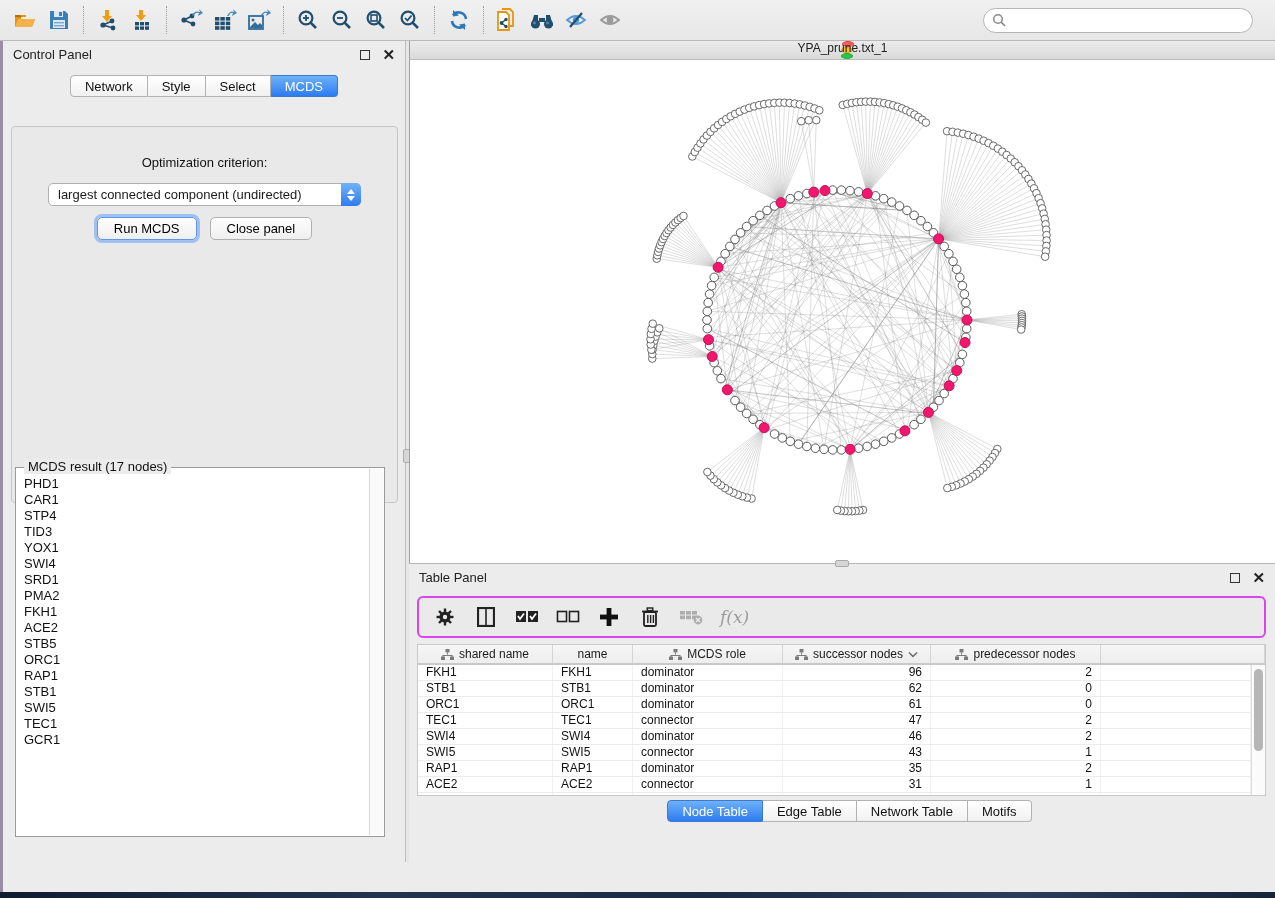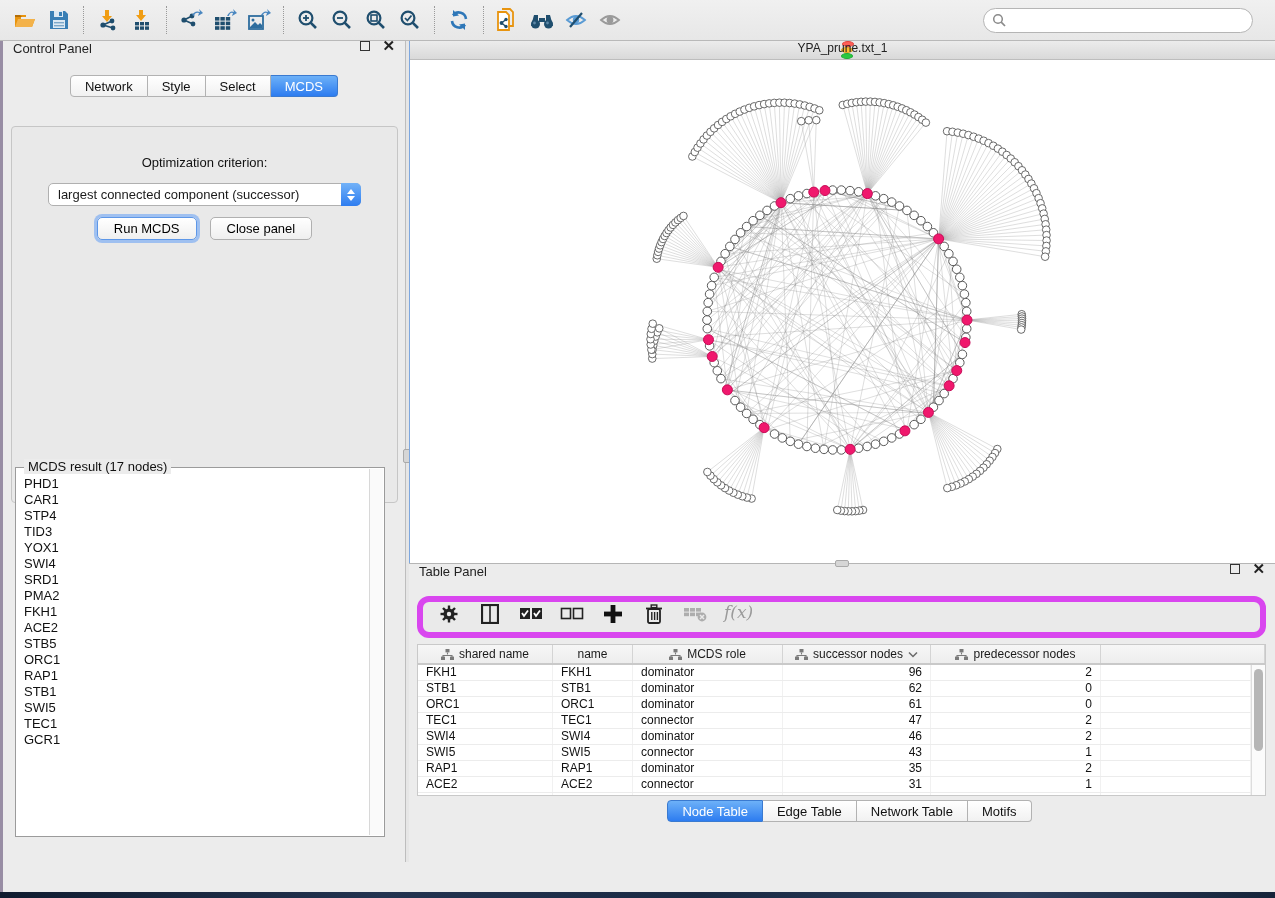--- a/index.html
+++ b/index.html
@@ -24,21 +24,21 @@
   
   .left-strip { position:absolute; left:0; top:41px; width:3px; height:851px; background:#988da4; }
   .control-panel { position:absolute; left:3px; top:41px; width:402px; height:821px; background:#ececec; }
   .vsplitter { position:absolute; left:405px; top:41px; width:4px; height:821px;
     background:#e6e6e6; border-left:1px solid #bdbdbd; }
   .vsplit-handle { position:absolute; left:-3px; top:408px; width:8px; height:14px;
     background:#d6d6d6; border:1px solid #aaa; border-radius:2px; }
   .right-col { position:absolute; left:409px; top:41px; width:866px; height:821px; }
 
   
-  .panel-head { height:27px; display:flex; padding:0 10px; }
+  .panel-head { height:27px; display:flex; align-items:center; padding:0 10px; }
   .panel-title { font-size:13px; color:#222; }
   .panel-head .spacer { flex:1; }
   .float-ic { width:10px; height:10px; border:1.6px solid #333; margin-right:12px; }
   .close-ic { font-weight:bold; font-size:15px; color:#222; line-height:10px; }
 
   
   .seg-tabs { display:flex; justify-content:center; margin-top:7px; position:relative; z-index:2; }
   .seg { height:22px; padding:0 14px; background:linear-gradient(#ffffff,#f1f1f1);
     border:1px solid #b2b2b2; border-left:none; font-size:13px; display:flex; align-items:center; color:#111; }
   .seg:first-child { border-left:1px solid #b2b2b2; border-radius:4px 0 0 4px; }
@@ -85,21 +85,21 @@
   .net-title { position:absolute; left:0; right:0; text-align:center; font-size:12px; color:#222; }
   .net-canvas { position:absolute; left:0; top:20px; right:0; bottom:0; background:#fff; }
   .net-canvas svg { position:absolute; left:0; top:0; }
 
   
   .table-panel { position:absolute; left:0; top:522px; width:866px; height:299px;
     background:#ececec; border-top:1px solid #b5b5b5; }
   .hsplit-handle { position:absolute; top:-4px; left:50%; width:14px; height:7px; margin-left:-7px;
     background:#d6d6d6; border:1px solid #aaa; border-radius:2px; }
   .tp-toolbar { position:absolute; left:8px; right:9px; top:32px; height:42px; background:#eaeaea;
-    border:6px solid #d946ef; border-radius:12px; display:flex; padding-left:14px; gap:17px; }
+    border:2px solid #d946ef; border-radius:6px; display:flex; align-items:center; padding-left:14px; gap:17px; }
   .tp-ic { width:24px; height:24px; display:flex; align-items:center; justify-content:center; }
   .fx { font-family:"DejaVu Serif", serif; font-style:italic; font-size:17px; color:#9a9a9a; }
 
   .node-table { position:absolute; left:8px; right:9px; top:80px; bottom:66px; background:#fff;
     border:1px solid #c9c9c9; }
   .thead { display:flex; height:20px; background:linear-gradient(#f6f6f6,#ededed);
     border-bottom:2px solid #c9c9c9; }
   .th { display:flex; align-items:center; justify-content:center; gap:5px; font-size:12px;
     color:#1a1a1a; border-right:1px solid #d4d4d4; position:relative; }
   .th svg { flex:0 0 auto; }
@@ -304,21 +304,21 @@
     <div class="seg-tabs">
       <div class="seg">Network</div>
       <div class="seg">Style</div>
       <div class="seg">Select</div>
       <div class="seg active">MCDS</div>
     </div>
 
     <div class="tab-content">
       <div class="opt-label">Optimization criterion:</div>
       <div class="dropdown">
-        <span class="dd-text">largest connected component (successor)</span>
+        <span class="dd-text">largest connected component (undirected)</span>
         <span class="dd-step">
               <span class="dd-up"></span>
               <span class="dd-dn"></span>
             </span>
       </div>
       <div class="btn-row">
         <button class="mac-btn focused">Run MCDS</button>
         <button class="mac-btn">Close panel</button>
       </div>
     </div>

